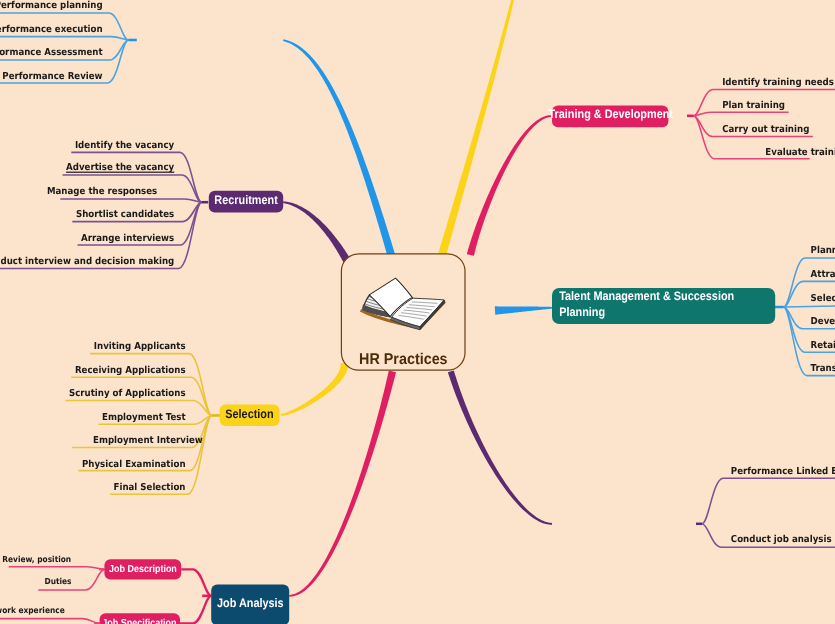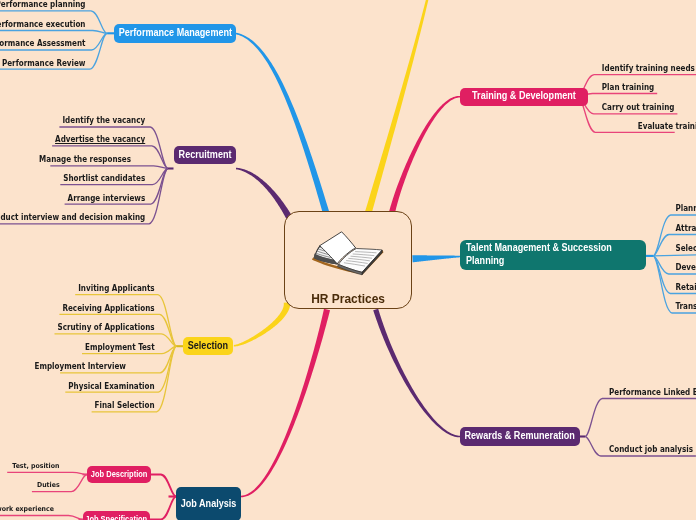--- a/index.html
+++ b/index.html
@@ -75,57 +75,51 @@
       <path d="M653.0 255.9C659.1 255.9 662.5 311.3 672.1 313.0L731.5 313.0" fill="none" stroke="#4aa3e0" stroke-width="1.3" stroke-linecap="butt"></path>
       <path d="M653 255.9L645.5 255.9" fill="none" stroke="#2196e8" stroke-width="2.1" stroke-linecap="butt"></path>
       <path d="M585.0 436.5C590.6 436.5 593.7 399.6 602.4 398.5L720.7 398.5" fill="none" stroke="#7b5190" stroke-width="1.3" stroke-linecap="butt"></path>
       <path d="M585.0 436.5C590.1 436.5 592.9 455.4 600.9 456.0L695.9 456.0" fill="none" stroke="#7b5190" stroke-width="1.3" stroke-linecap="butt"></path>
       <path d="M585 436.5L580 436.5" fill="none" stroke="#5b2a70" stroke-width="2.1" stroke-linecap="butt"></path>
       <path d="M168.5 496.5L176 496.5" fill="none" stroke="#e01f62" stroke-width="2.1" stroke-linecap="butt"></path>
       <path d="M82.5 474.5L87 474.5" fill="none" stroke="#e8447a" stroke-width="1.8" stroke-linecap="butt"></path>
       <path d="M78.5 519.5L83 519.5" fill="none" stroke="#e8447a" stroke-width="1.8" stroke-linecap="butt"></path>
     </svg>
 
-  <div class="node" id="n-pm" style="left:114px;top:24.2px;width:121.8px;height:18.6px;background:#2196e8;">
-    <span class="lbl">Performance Management</span>
-    </div>
 
-  <div class="node" id="n-rec" style="left:173.8px;top:146px;width:62.2px;height:18.3px;background:#5b2a70;">
+  <div class="node" id="n-rec" style="left:173.8px;top:159px;width:62.2px;height:18.3px;background:#5b2a70;">
     <span class="lbl">Recruitment</span>
     </div>
 
   <div class="node" id="n-sel" style="left:183.3px;top:336.9px;width:49.5px;height:18.3px;background:#fbd41a;color:#1a1a1a;">
     <span class="lbl">Selection</span>
     </div>
 
   <div class="node" id="n-ja" style="left:175.6px;top:487.3px;width:65.6px;height:34px;background:#0c4a6e;">
     <span class="lbl">Job Analysis</span>
     </div>
 
-  <div class="node" id="n-td" style="left:460px;top:87.5px;width:128px;height:18.2px;background:#e01f62;">
+  <div class="node" id="n-td" style="left:460px;top:87.5px;width:97px;height:18.2px;background:#e01f62;">
     <span class="lbl">Training &amp; Development</span>
     </div>
 
   <div class="node" id="n-tm" style="left:460.2px;top:240.2px;width:185.9px;height:29.9px;background:#0f766e;justify-content:flex-start;padding-left:5.5px;text-align:left;border-radius:6px;">
     <span class="lbl" style="transform-origin:left center;white-space:normal;width:200px;">Talent Management &amp; Succession Planning</span>
     </div>
 
-  <div class="node" id="n-rr" style="left:460.2px;top:427.3px;width:119.8px;height:18.4px;background:#5b2a70;">
-    <span class="lbl">Rewards &amp; Remuneration</span>
-    </div>
 
   <div class="node sub" id="n-jd" style="left:87px;top:466px;width:64px;height:17px;background:#e01f62;font-size:8.5px;">
     <span class="lbl">Job Description</span>
     </div>
 
   <div class="node sub" id="n-js" style="left:83px;top:511px;width:67px;height:17px;background:#e01f62;font-size:8.5px;">
     <span class="lbl">Job Specification</span>
     </div>
 
-  <div id="center" style="left:284px;top:211px;width:128px;height:98px;">
+  <div id="center" style="left:284px;top:211px;width:104px;height:98px;">
     <svg id="bookicon" width="78" height="48" viewBox="0 0 76 48">
 
       <path d="M0.4 29.6 C9 34.2 32 41.6 51.0 44.4 L72.0 22.2 L71.0 20.2 L51.0 41.8 C33 39.0 10 31.6 1.6 27.4 Z" fill="#a3661e"></path>
 
       <path d="M2.2 28.0 C3.6 22.8 6.0 17.9 8.4 15.3 L27.0 24.2 L26.2 34.6 C17.8 33.4 8.2 31.2 2.2 28.0 Z" fill="#2f2f2f"></path>
       <path d="M3.6 26.6 C5.0 22.4 7.0 18.6 8.8 16.3 L26.4 24.6 L25.8 32.2 C17.6 31.0 8.8 28.9 3.6 26.6 Z" fill="#f2f2f2"></path>
       <g stroke="#333" stroke-width="0.5" fill="none" stroke-linecap="round">
         <path d="M4.2 25.4 C8.2 26.9 16.6 29.3 25.0 30.7"></path>
         <path d="M5.0 23.4 C9.0 25.0 17.0 27.2 25.4 28.6"></path>
         <path d="M6.0 21.2 C10.0 22.8 17.8 25.0 25.8 26.4"></path>
@@ -145,38 +139,38 @@
         <path d="M39.4 26.2 C46.0 26.7 54.2 27.5 60.2 28.2"></path>
         <path d="M37.2 28.4 C43.8 29.0 52.0 29.9 58.0 30.8"></path>
         <path d="M35.0 30.6 C41.6 31.3 49.8 32.4 55.8 33.4"></path>
         <path d="M32.8 32.8 C39.4 33.7 47.0 34.9 53.2 36.0"></path>
       </g>
 
       <path d="M8.2 15.7 L30.1 1.8 C34.6 6.2 40.8 13.6 44.2 18.0 C43.0 18.4 41.0 19.6 38.6 21.4 C33.4 25.3 28.4 30.0 25.7 33.8 C19.8 27.2 12.4 19.6 8.2 15.7 Z" fill="#ffffff" stroke="#262626" stroke-width="0.85" stroke-linejoin="round"></path>
     </svg>
     <div class="title"><span>HR Practices</span></div>
   </div>
-<div class="leaf l3" style="top: 463px; right: 636.7px;">Test, position</div>
+<div class="leaf l3" style="top: 463px; right: 636.7px;">Review, position</div>
     <div class="leaf l3" style="top: 482.4px; right: 636.4px;">Duties</div>
     <div class="leaf l3" style="top: 506.2px; right: 642.1px;">Qualification, work experience</div>
     <div class="leaf" style="top: 1.2px; right: 610.5px;">Performance planning</div>
     <div class="leaf" style="top: 20.9px; right: 610.5px;">Performance execution</div>
     <div class="leaf" style="top: 40.4px; right: 610.5px;">Performance Assessment</div>
     <div class="leaf" style="top: 59.6px; right: 610.5px;">Performance Review</div>
     <div class="leaf" style="top: 117.4px; right: 550.8px;">Identify the vacancy</div>
     <div class="leaf" style="top: 136.3px; right: 550.8px; text-decoration: underline;">Advertise the vacancy</div>
     <div class="leaf" style="top: 156.2px; right: 565px;">Manage the responses</div>
     <div class="leaf" style="top: 175.1px; right: 550.8px;">Shortlist candidates</div>
     <div class="leaf" style="top: 194.5px; right: 550.8px;">Arrange interviews</div>
     <div class="leaf" style="top: 214.2px; right: 550.8px;">Conduct interview and decision making</div>
     <div class="leaf" style="top: 285.1px; right: 541.4px;">Inviting Applicants</div>
     <div class="leaf" style="top: 304.7px; right: 541.4px;">Receiving Applications</div>
     <div class="leaf" style="top: 324.2px; right: 541.4px;">Scrutiny of Applications</div>
     <div class="leaf" style="top: 344px; right: 541.4px;">Employment Test</div>
-    <div class="leaf" style="top: 363.3px; right: 570px;">Employment Interview</div>
+    <div class="leaf" style="top: 363.3px; right: 527px;">Employment Interview</div>
     <div class="leaf" style="top: 382.6px; right: 541.4px;">Physical Examination</div>
     <div class="leaf" style="top: 402.2px; right: 541.4px; padding-left: 19px;">Final Selection</div>
     <div class="leaf" style="top: 65px; left: 601.8px;">Identify training needs</div>
     <div class="leaf" style="top: 83.9px; left: 601.8px;">Plan training</div>
     <div class="leaf" style="top: 104.2px; left: 601.8px;">Carry out training</div>
     <div class="leaf" style="top: 122.7px; left: 601.8px; padding-left: 36px;">Evaluate training</div>
     <div class="leaf" style="top: 205.4px; left: 675.5px;">Planning</div>
     <div class="leaf" style="top: 224.9px; left: 675.5px;">Attracting</div>
     <div class="leaf" style="top: 244.9px; left: 675.5px;">Selecting</div>
     <div class="leaf" style="top: 264.4px; left: 675.5px;">Developing</div>

